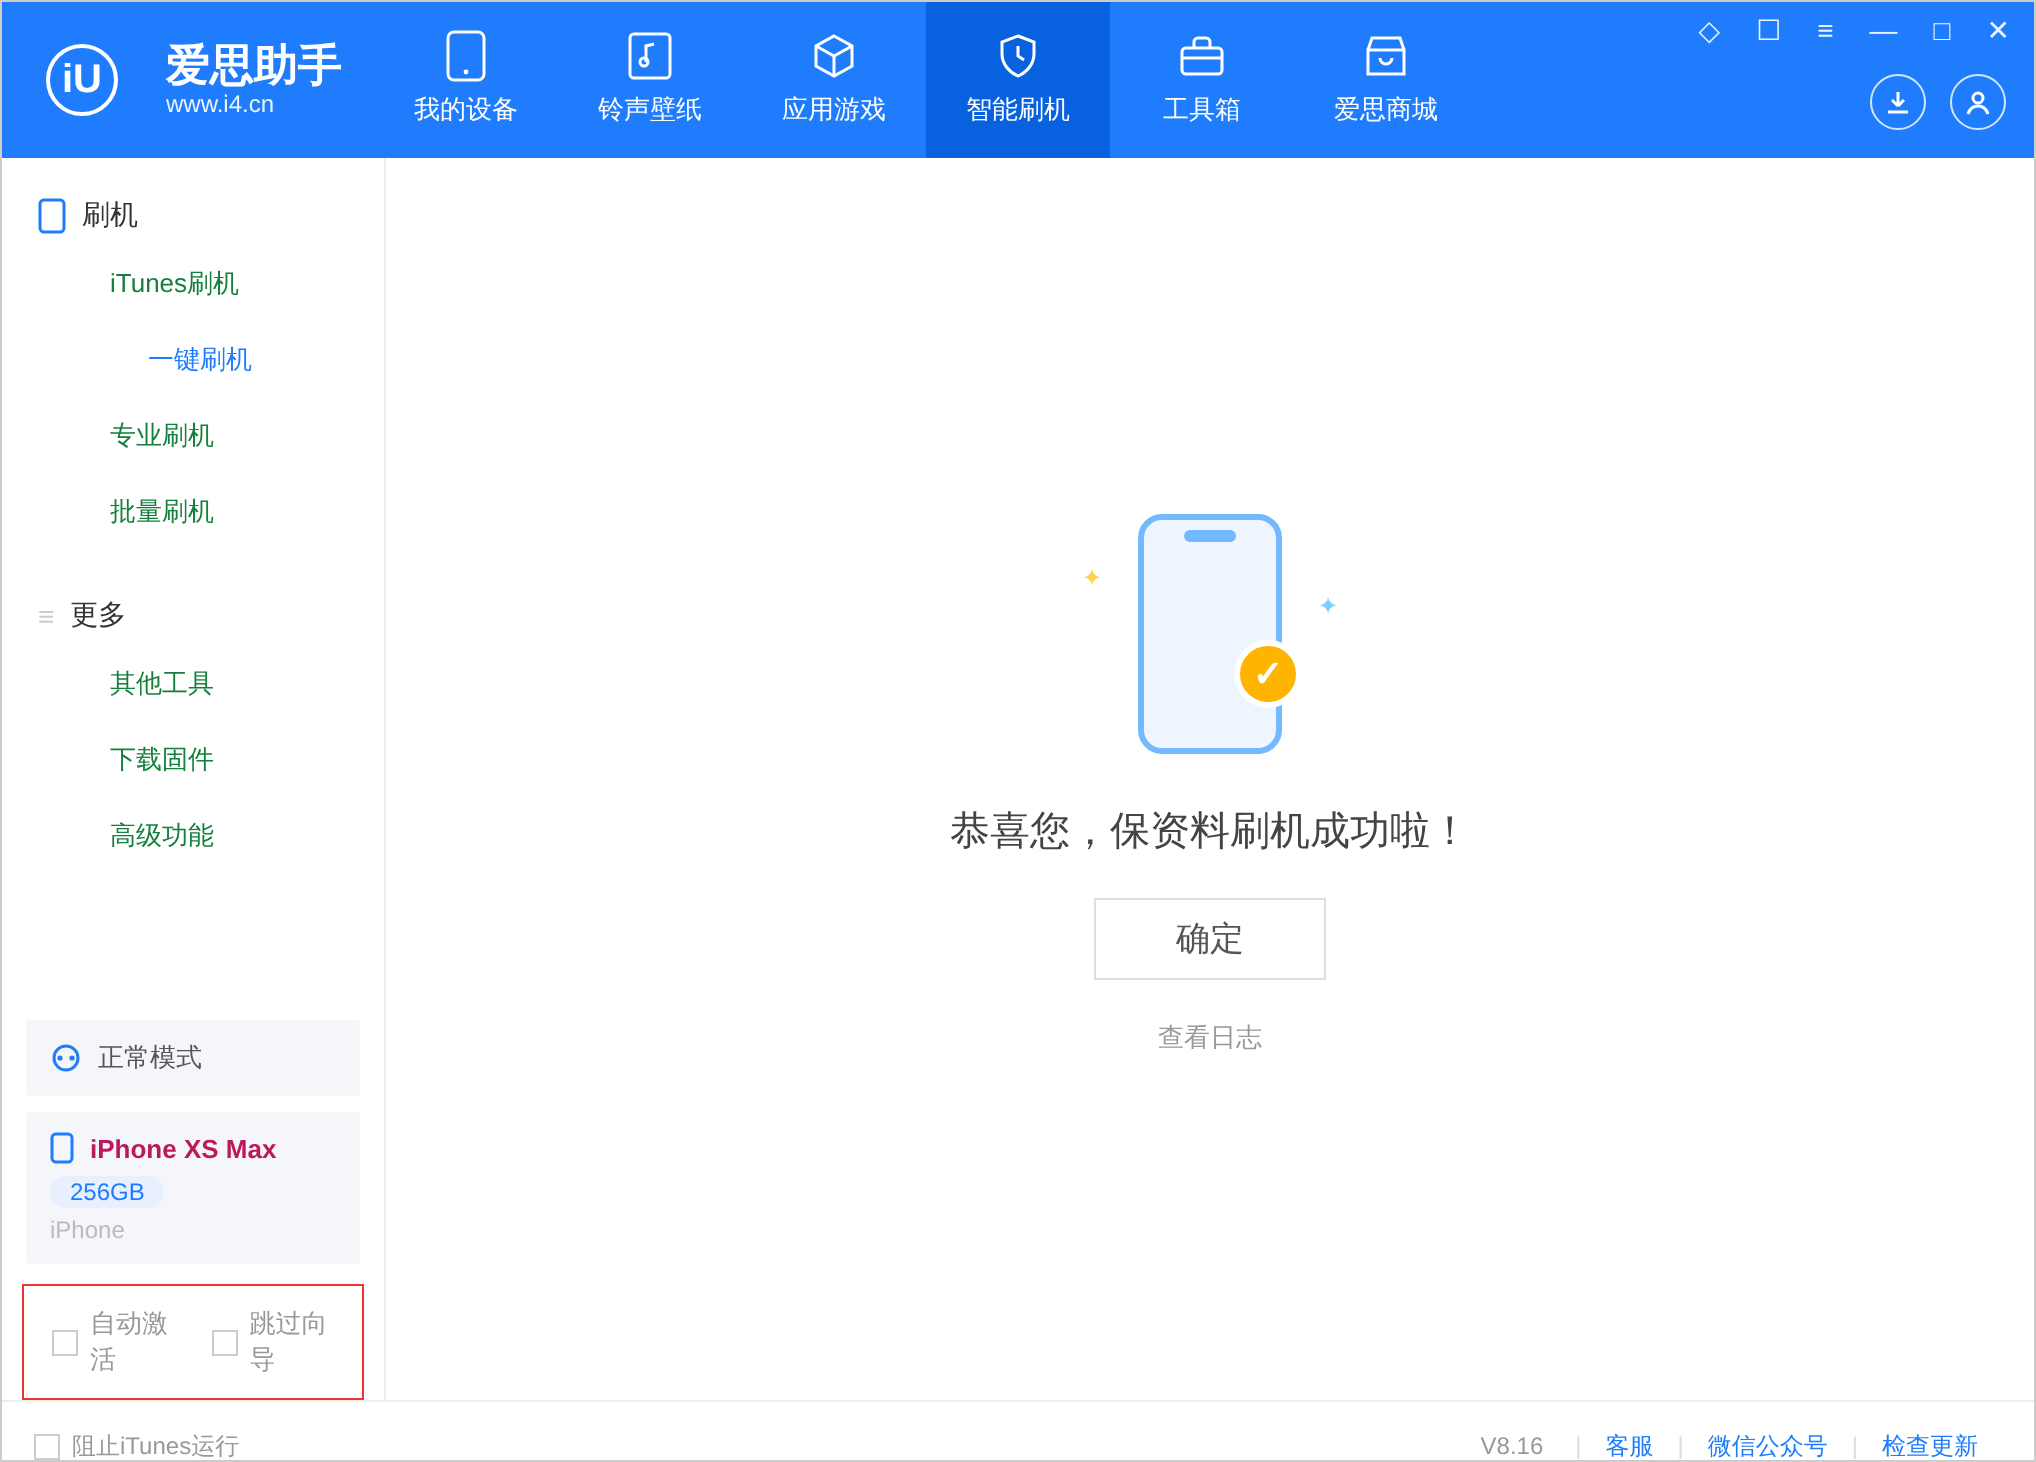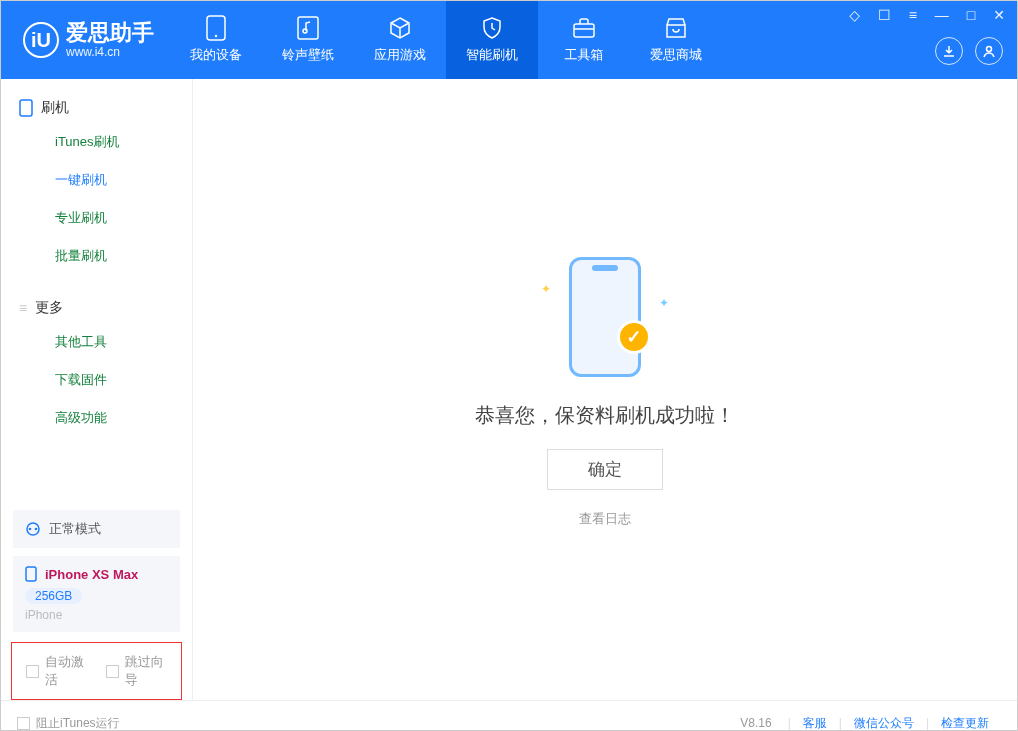--- a/index.html
+++ b/index.html
@@ -1,40 +1,40 @@
 <!DOCTYPE html>
 <html><head>
 <meta charset="utf-8">
 <style>
 * { margin: 0; padding: 0; box-sizing: border-box; font-family: "Microsoft YaHei", sans-serif; }
 body { background: #fff; width: 1018px; height: 731px; overflow: hidden; border: 1px solid #ccc; }
 
 .header { background: #1f7dfd; height: 78px; display: flex; align-items: center; color: #fff; position: relative; }
 .logo-area { display: flex; align-items: center; padding: 0 16px 0 22px; }
-.logo-icon { width: 36px; height: 36px; border-radius: 50%; border: 2.5px solid #fff; display: flex; align-items: center; justify-content: center; font-weight: bold; font-size: 20px; margin-right: 7px; }
+.logo-icon { width: 36px; height: 36px; border-radius: 50%; border: 2.5px solid #fff; display: flex; align-items: center; justify-content: center; font-weight: bold; font-size: 20px; margin-right: 24px; }
 .logo-text { font-size: 22px; font-weight: bold; line-height: 1.1; }
 .logo-sub { font-size: 12px; opacity: 0.9; }
 
 .nav-tabs { display: flex; height: 100%; }
 .nav-tab { width: 92px; height: 100%; display: flex; flex-direction: column; align-items: center; justify-content: center; cursor: pointer; font-size: 13px; gap: 6px; }
 .nav-tab.active { background: #0862e0; }
 .nav-tab .icon { width: 24px; height: 24px; display: flex; align-items: center; justify-content: center; }
 
 .window-controls { position: absolute; right: 8px; top: 4px; display: flex; gap: 10px; align-items: center; }
 .window-controls span { cursor: pointer; font-size: 14px; opacity: 0.9; padding: 2px 4px; }
 .header-actions { position: absolute; right: 14px; bottom: 14px; display: flex; gap: 12px; }
 .circle-btn { width: 28px; height: 28px; border: 1.5px solid rgba(255,255,255,0.8); border-radius: 50%; display: flex; align-items: center; justify-content: center; cursor: pointer; }
 
 .body { display: flex; height: calc(100% - 78px - 30px); }
 
 .sidebar { width: 192px; border-right: 1px solid #eee; display: flex; flex-direction: column; font-size: 13px; color: #555; }
 .side-section { padding: 14px 0 4px 0; }
 .side-head { display: flex; align-items: center; gap: 8px; padding: 6px 18px; color: #333; font-size: 14px; }
 .side-item { padding: 10px 18px 10px 54px; cursor: pointer; color: #15803d; }
-.side-item.active { color: #1f7dfd; }
+.side-item.active { color: #1f7dfd; margin-left: 19px; }
 
 .side-bottom { margin-top: auto; }
 .mode-box { background: #f4f6fa; margin: 8px 12px; padding: 10px 12px; display: flex; align-items: center; gap: 8px; color: #555; border-radius: 2px; }
 .device-box { background: #f4f6fa; margin: 0 12px 10px; padding: 10px 12px; border-radius: 2px; }
 .device-name { color: #be185d; font-weight: 600; font-size: 13px; display: flex; align-items: center; gap: 8px; }
 .storage-pill { display: inline-block; background: #e8f0ff; color: #1f7dfd; border-radius: 10px; padding: 1px 10px; font-size: 12px; margin-top: 6px; }
 .device-type { color: #bbb; font-size: 12px; margin-top: 4px; }
 
 .check-row { display: flex; align-items: center; gap: 6px; padding: 10px 14px; border: 1.5px solid #e33; margin: 6px 10px 0 10px; color: #999; font-size: 13px; }
 .chk { width: 13px; height: 13px; border: 1px solid #ccc; display: inline-block; flex-shrink: 0; }

